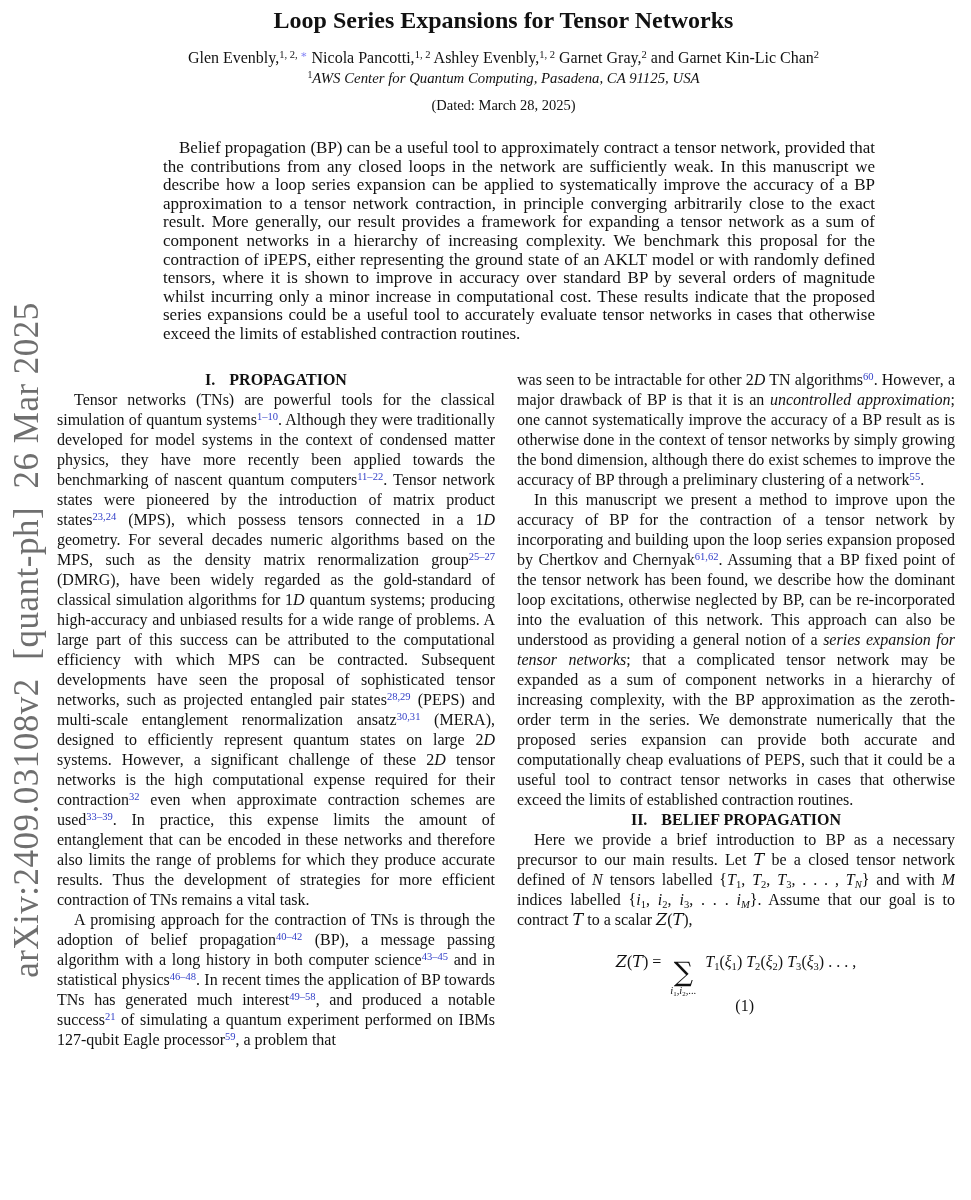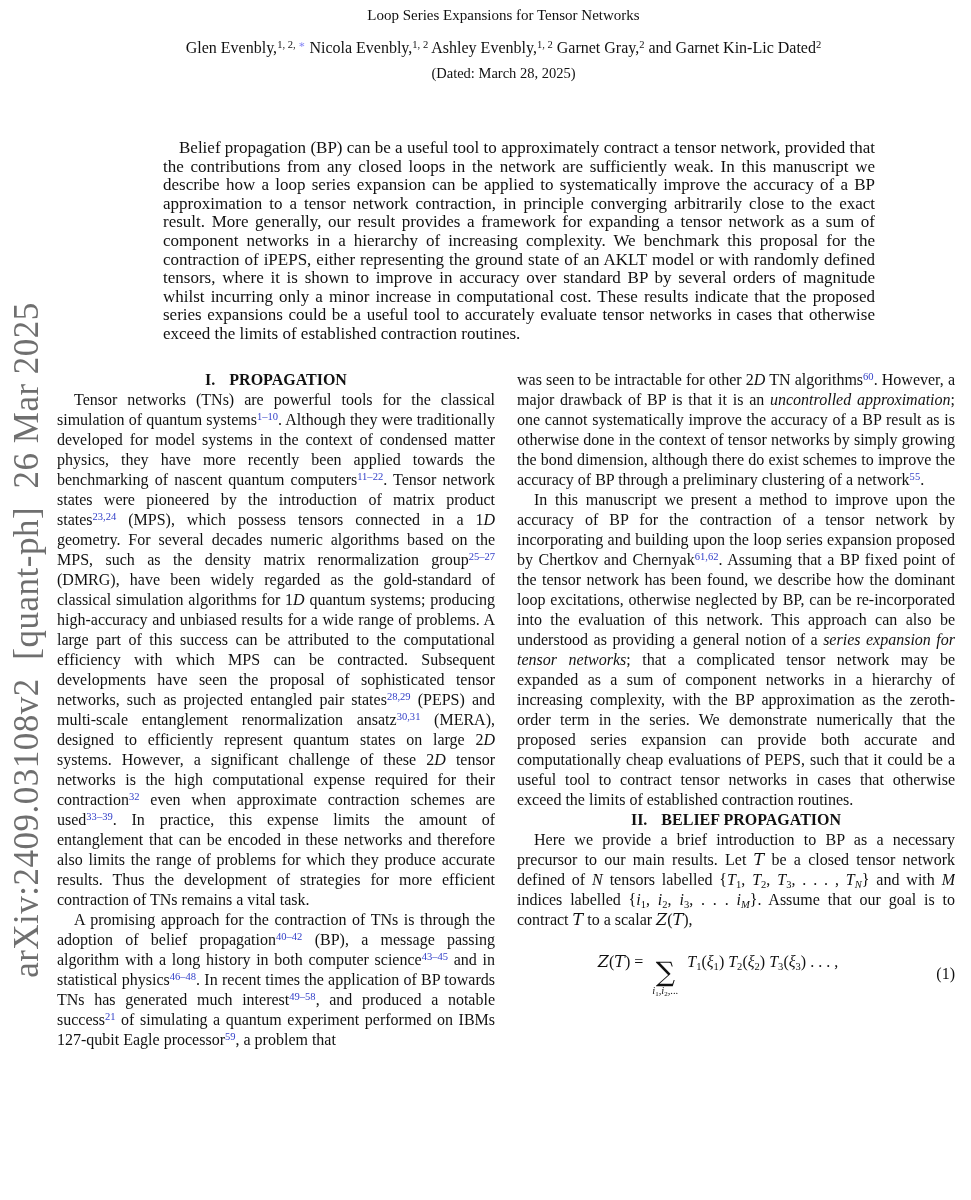--- a/index.html
+++ b/index.html
@@ -16,21 +16,21 @@
     position:absolute;
     left:27px;top:640px;
     transform:translate(-50%,-50%) rotate(-90deg);
     white-space:pre;
     font-size:35px;
     letter-spacing:.5px;
     color:#6f6f6f;
   }
   
   .header{position:absolute;left:40px;right:4px;top:0;text-align:center;}
-  .title{font-size:15px;font-weight:normal;margin-top:7px;}
+  .title{font-size:24px;font-weight:bold;margin-top:7px;}
   .authors{font-size:16px;margin-top:15px;}
   .affil{font-size:14.8px;line-height:19.5px;margin-top:2px;}
   .affil .seg-i{font-style:italic;}
   .dateline{font-size:14.5px;margin-top:8px;}
   
   .abstract{
     position:absolute;left:163px;top:139px;width:712px;
     font-size:17px;line-height:18.6px;
     text-align:justify;text-indent:16px;
   }
@@ -45,37 +45,38 @@
   p.indent{text-indent:17px;}
   
   .seg-i,.seg-e{font-style:italic;}
   .seg-cal{font-style:italic;font-family:"DejaVu Serif",serif;}
   .seg-r{font-size:66%;vertical-align:0.5em;color:#3340c8;line-height:0;}
   .seg-sp{font-size:66%;vertical-align:0.5em;line-height:0;}
   .seg-spb{font-size:66%;vertical-align:0.5em;color:#7a7af5;line-height:0;}
   .seg-sb{font-size:66%;vertical-align:-0.25em;line-height:0;}
   .seg-sbi{font-size:66%;vertical-align:-0.25em;line-height:0;font-style:italic;}
   
-  .equation{display:flex;align-items:center;margin-top:22px;text-indent:0;}
+  .equation{display:flex;align-items:center;margin-top:22px;text-indent:0;flex-direction:column;}
   .eq-body{flex:1;text-align:center;}
   .sum{display:inline-flex;flex-direction:column;align-items:center;vertical-align:-14px;margin:0 5px;}
   .sum-sym{font-size:27px;line-height:26px;font-family:"DejaVu Serif",serif;}
   .sum-sub{font-size:10.5px;line-height:11px;margin-top:0;}
   .eq-num{width:36px;text-align:right;}
 </style>
 </head>
 <body>
 
 <div class="page">
 
   <div class="stamp">arXiv:2409.03108v2  [quant-ph]  26 Mar 2025</div>
 
   <div class="header">
     <div class="title">Loop Series Expansions for Tensor Networks</div>
-    <div class="authors"><span>Glen Evenbly,</span><span class="seg-sp">1, 2, </span><span class="seg-spb">∗</span><span> Nicola Evenbly,</span><span class="seg-sp">1, 2</span><span> Ashley Evenbly,</span><span class="seg-sp">1, 2</span><span> Garnet Gray,</span><span class="seg-sp">2</span><span> and Garnet Kin-Lic Dated</span><span class="seg-sp">2</span></div>
+    <div class="authors"><span>Glen Evenbly,</span><span class="seg-sp">1, 2, </span><span class="seg-spb">∗</span><span> Nicola Pancotti,</span><span class="seg-sp">1, 2</span><span> Ashley Evenbly,</span><span class="seg-sp">1, 2</span><span> Garnet Gray,</span><span class="seg-sp">2</span><span> and Garnet Kin-Lic Chan</span><span class="seg-sp">2</span></div>
+    <div class="affil"><span class="seg-sp">1</span><span class="seg-i">AWS Center for Quantum Computing, Pasadena, CA 91125, USA</span></div>
     <div class="dateline">(Dated: March 28, 2025)</div>
   </div>
 
   <div class="abstract">Belief propagation (BP) can be a useful tool to approximately contract a tensor network, provided that the contributions from any closed loops in the network are sufficiently weak. In this manuscript we describe how a loop series expansion can be applied to systematically improve the accuracy of a BP approximation to a tensor network contraction, in principle converging arbitrarily close to the exact result. More generally, our result provides a framework for expanding a tensor network as a sum of component networks in a hierarchy of increasing complexity. We benchmark this proposal for the contraction of iPEPS, either representing the ground state of an AKLT model or with randomly defined tensors, where it is shown to improve in accuracy over standard BP by several orders of magnitude whilst incurring only a minor increase in computational cost. These results indicate that the proposed series expansions could be a useful tool to accurately evaluate tensor networks in cases that otherwise exceed the limits of established contraction routines.</div>
 
   <div class="col col-left">
     <p class="body-par sec-head">
       <span class="sec-label">I.</span><span>PROPAGATION</span>
     </p>
     <p class="body-par indent"><span>Tensor networks (TNs) are powerful tools for the classical simulation of quantum systems</span><span class="seg-r">1–10</span><span>. Although they were traditionally developed for model systems in the context of condensed matter physics, they have more recently been applied towards the benchmarking of nascent quantum computers</span><span class="seg-r">11–22</span><span>. Tensor network states were pioneered by the introduction of matrix product states</span><span class="seg-r">23,24</span><span> (MPS), which possess tensors connected in a 1</span><span class="seg-i">D</span><span> geometry. For several decades numeric algorithms based on the MPS, such as the density matrix renormalization group</span><span class="seg-r">25–27</span><span> (DMRG), have been widely regarded as the gold-standard of classical simulation algorithms for 1</span><span class="seg-i">D</span><span> quantum systems; producing high-accuracy and unbiased results for a wide range of problems. A large part of this success can be attributed to the computational efficiency with which MPS can be contracted. Subsequent developments have seen the proposal of sophisticated tensor networks, such as projected entangled pair states</span><span class="seg-r">28,29</span><span> (PEPS) and multi-scale entanglement renormalization ansatz</span><span class="seg-r">30,31</span><span> (MERA), designed to efficiently represent quantum states on large 2</span><span class="seg-i">D</span><span> systems. However, a significant challenge of these 2</span><span class="seg-i">D</span><span> tensor networks is the high computational expense required for their contraction</span><span class="seg-r">32</span><span> even when approximate contraction schemes are used</span><span class="seg-r">33–39</span><span>. In practice, this expense limits the amount of entanglement that can be encoded in these networks and therefore also limits the range of problems for which they produce accurate results. Thus the development of strategies for more efficient contraction of TNs remains a vital task.</span></p>

